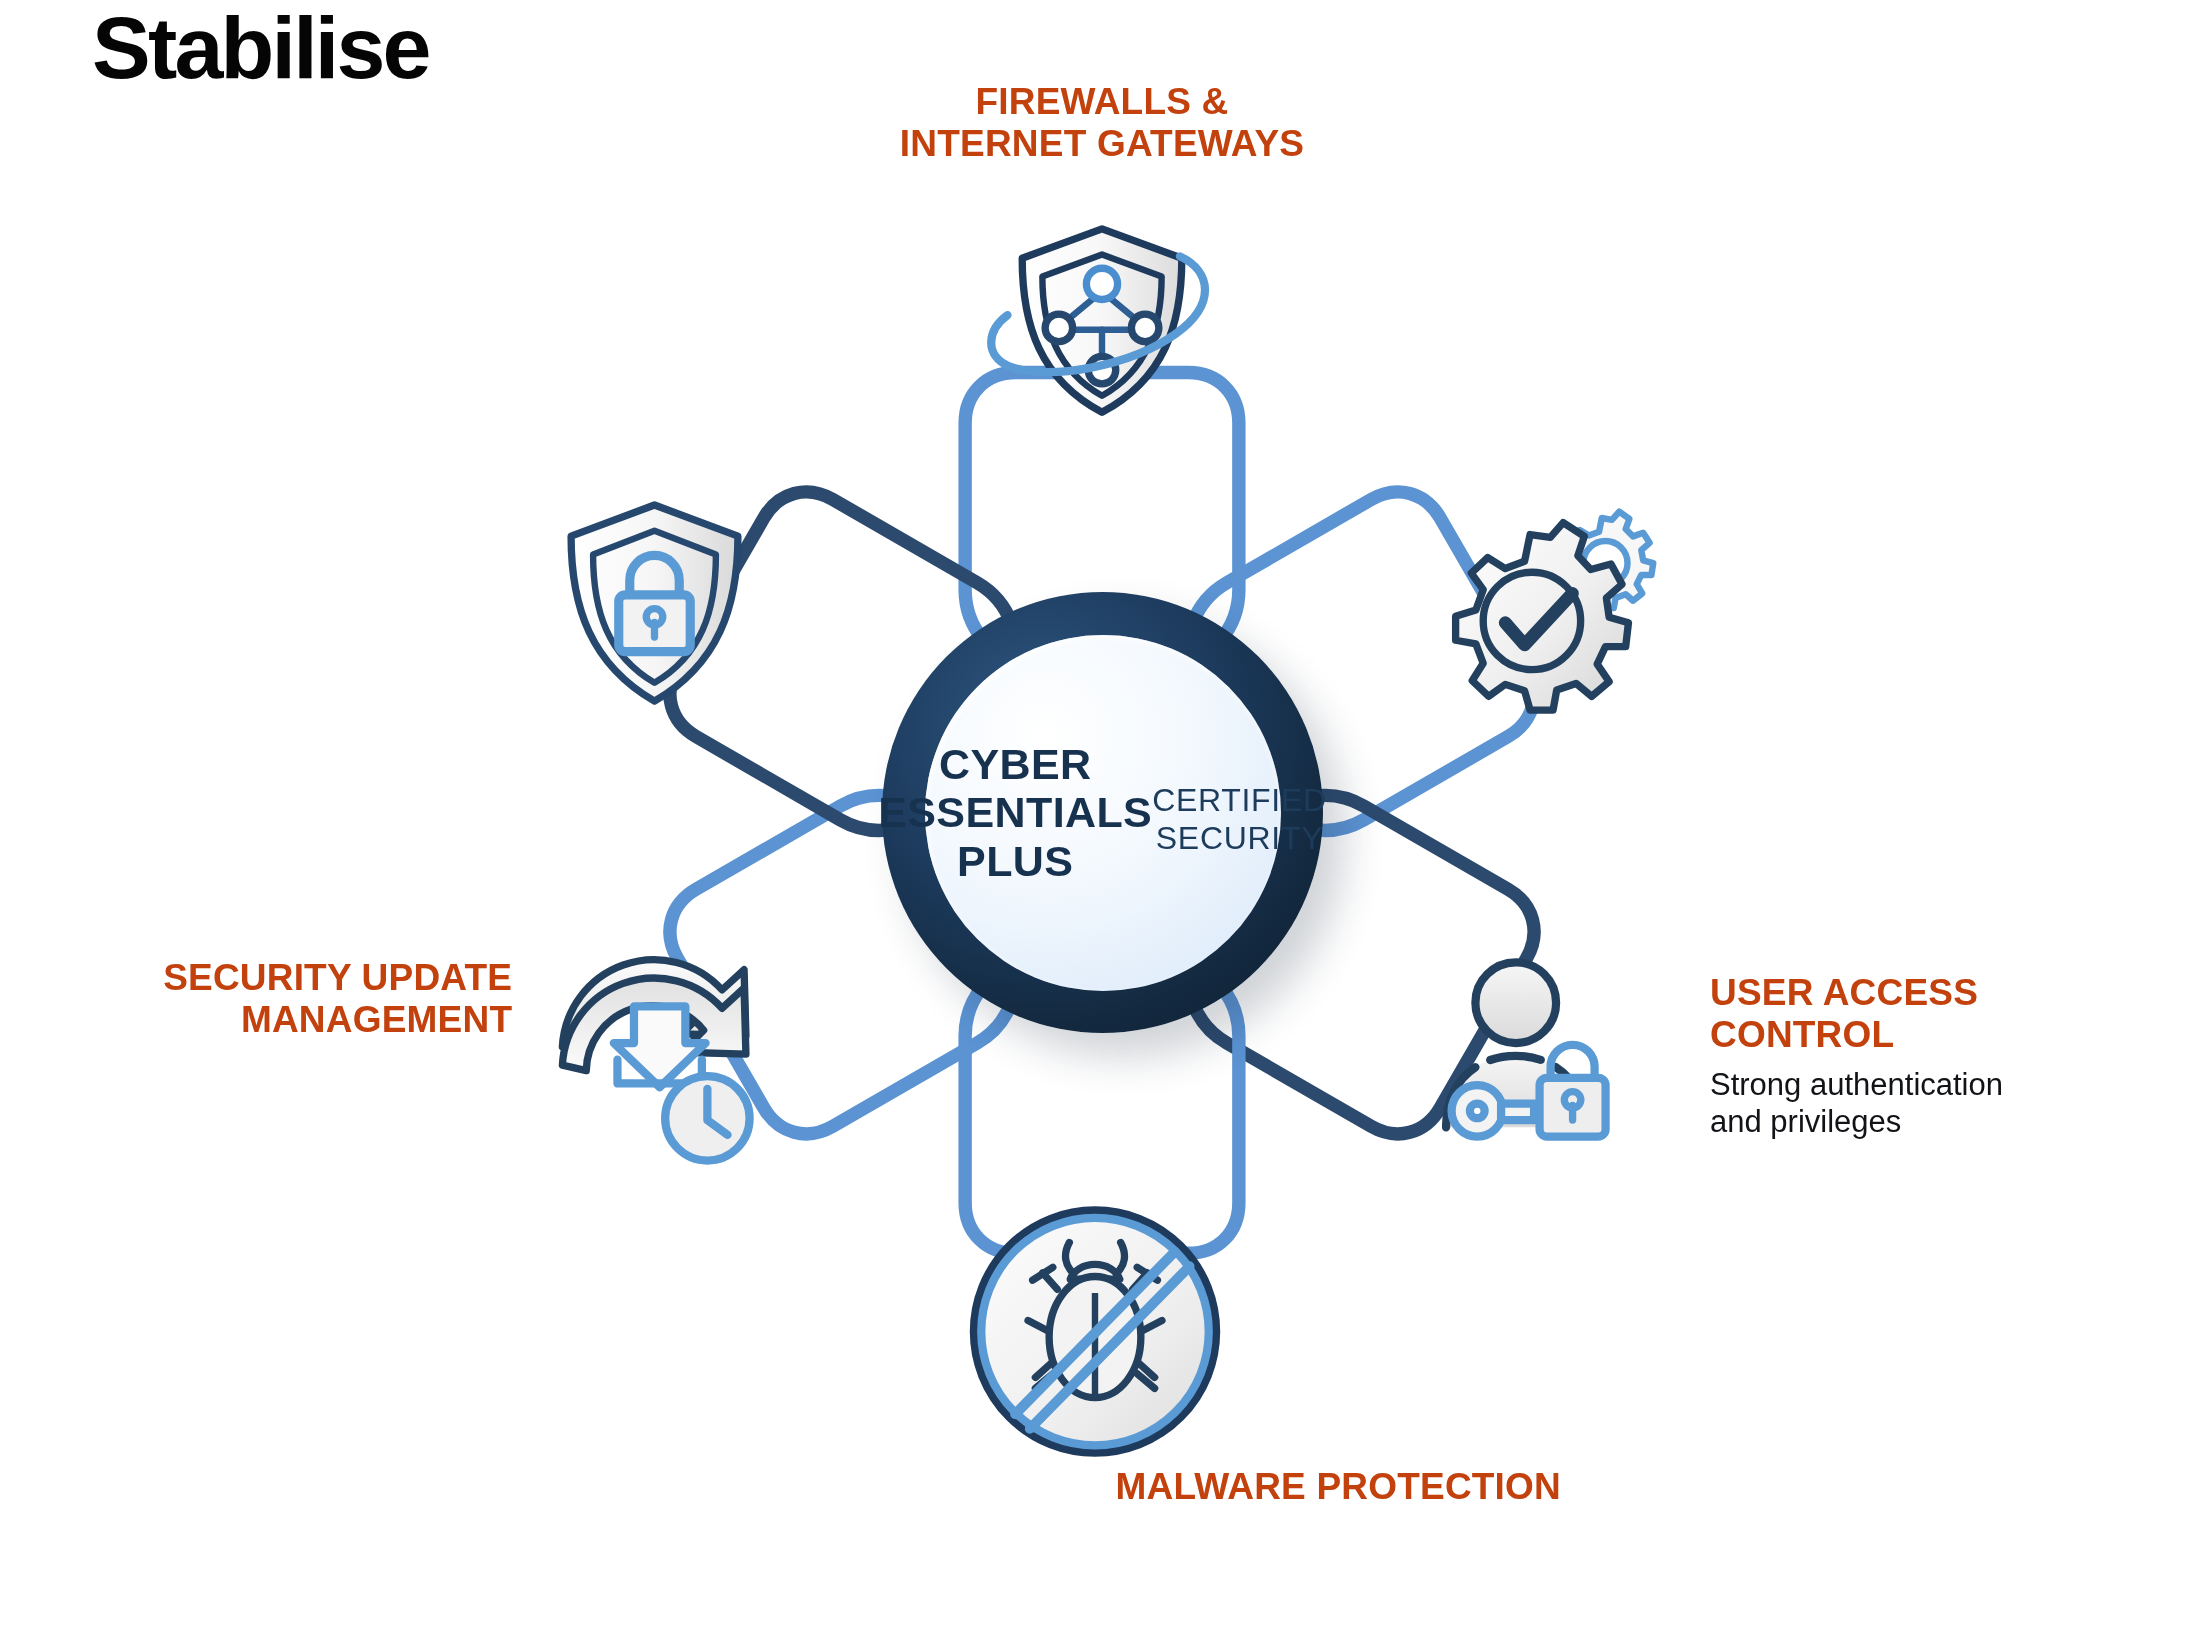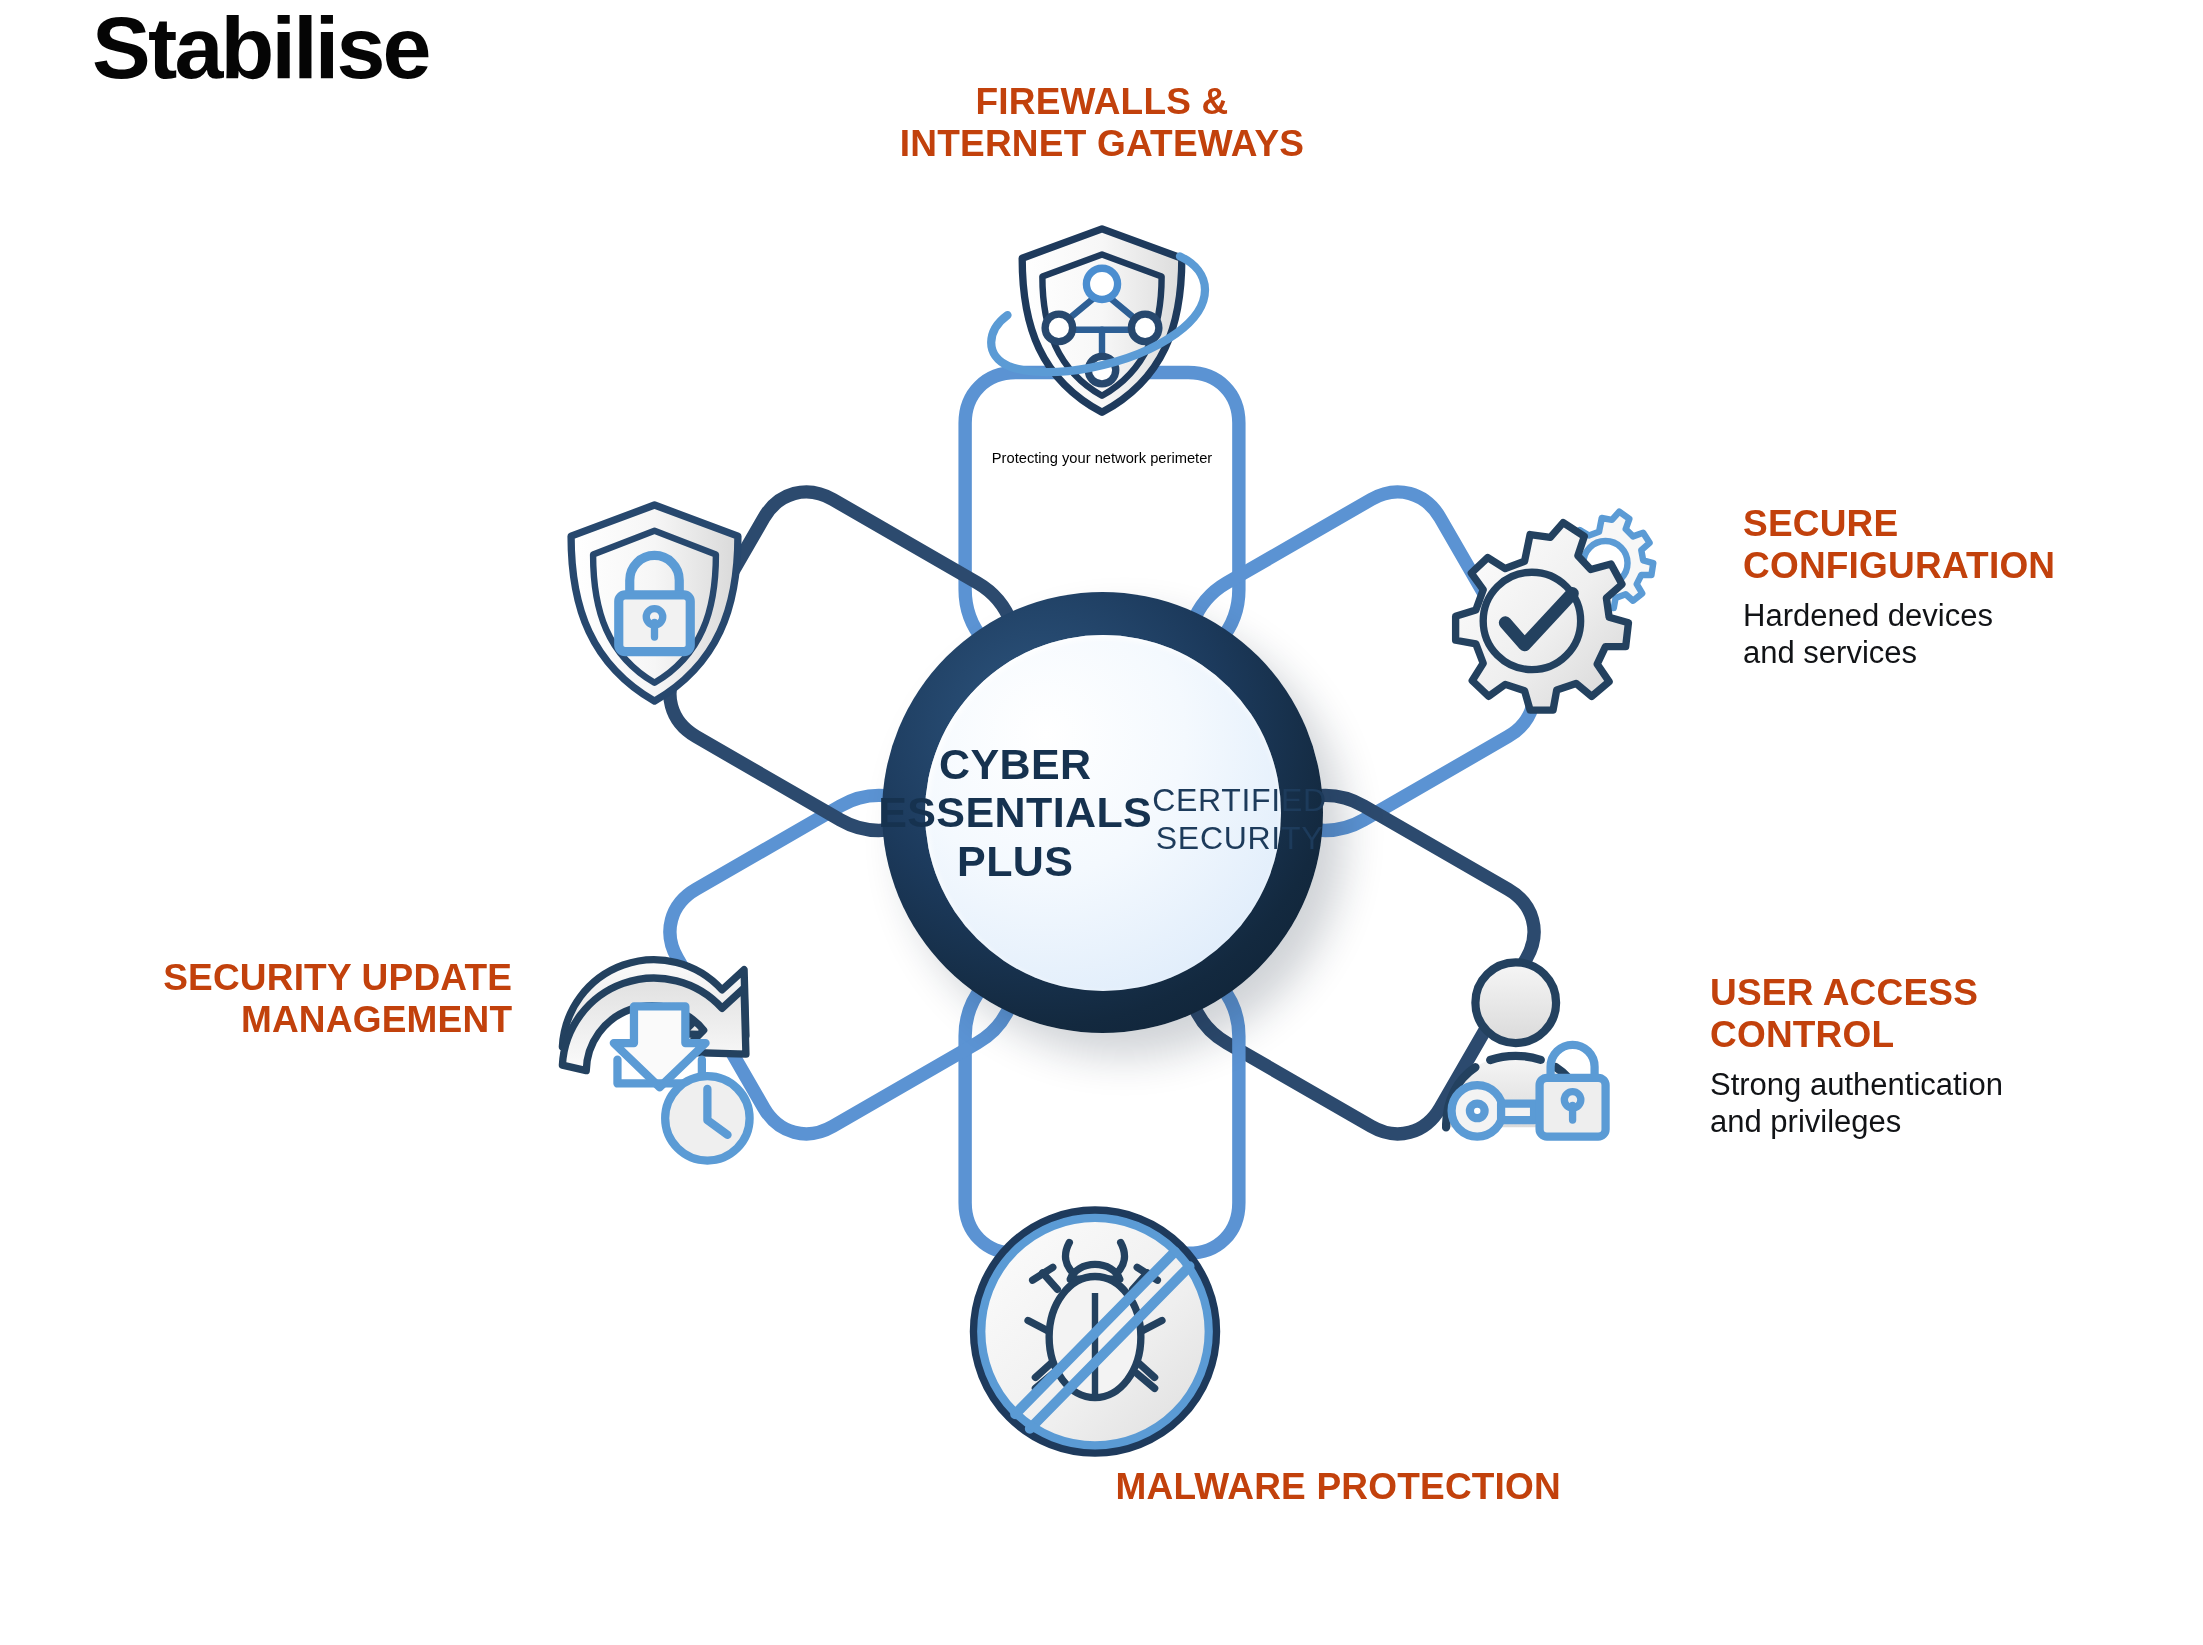--- a/index.html
+++ b/index.html
@@ -358,31 +358,21 @@
       <path d="M180 158 L180 192 L202 208" fill="none" stroke="#5b9bd5" stroke-width="9" stroke-linecap="round" stroke-linejoin="round"></path>
     </svg>
   </div>
 
   <div class="node-label" id="label-firewalls">
     <p class="lbl-title">FIREWALLS &amp;
 INTERNET GATEWAYS</p>
 
   </div>
 
-  <div id="desc-firewalls">
-    <p class="lbl-desc">Protecting your
-network perimeter</p>
-  </div>
-
-  <div class="node-label" id="label-secure">
-    <p class="lbl-title">SECURE
-CONFIGURATION</p>
-    <p class="lbl-desc">Hardened devices
-and services</p>
-  </div>
+
 
   <div class="node-label" id="label-user">
     <p class="lbl-title">USER ACCESS
 CONTROL</p>
     <p class="lbl-desc">Strong authentication
 and privileges</p>
   </div>
 
   <div class="node-label" id="label-malware">
     <p class="lbl-title">MALWARE PROTECTION</p>

